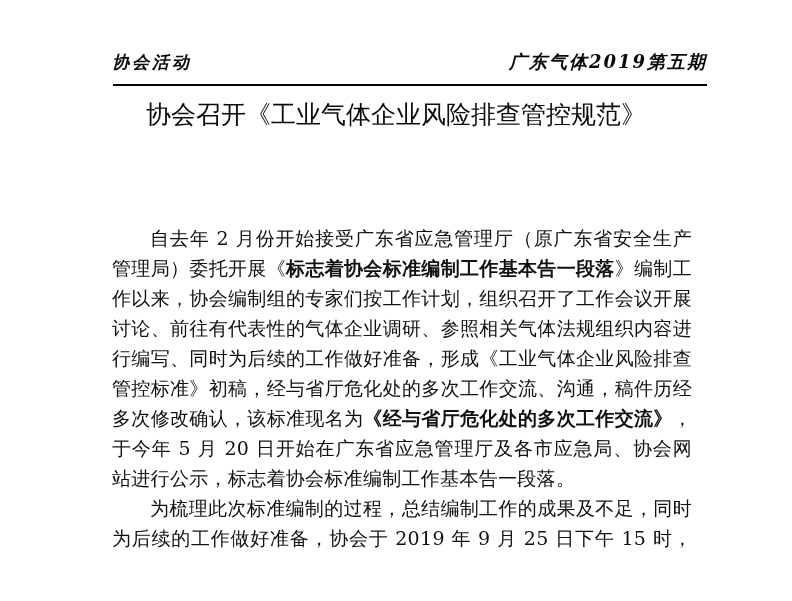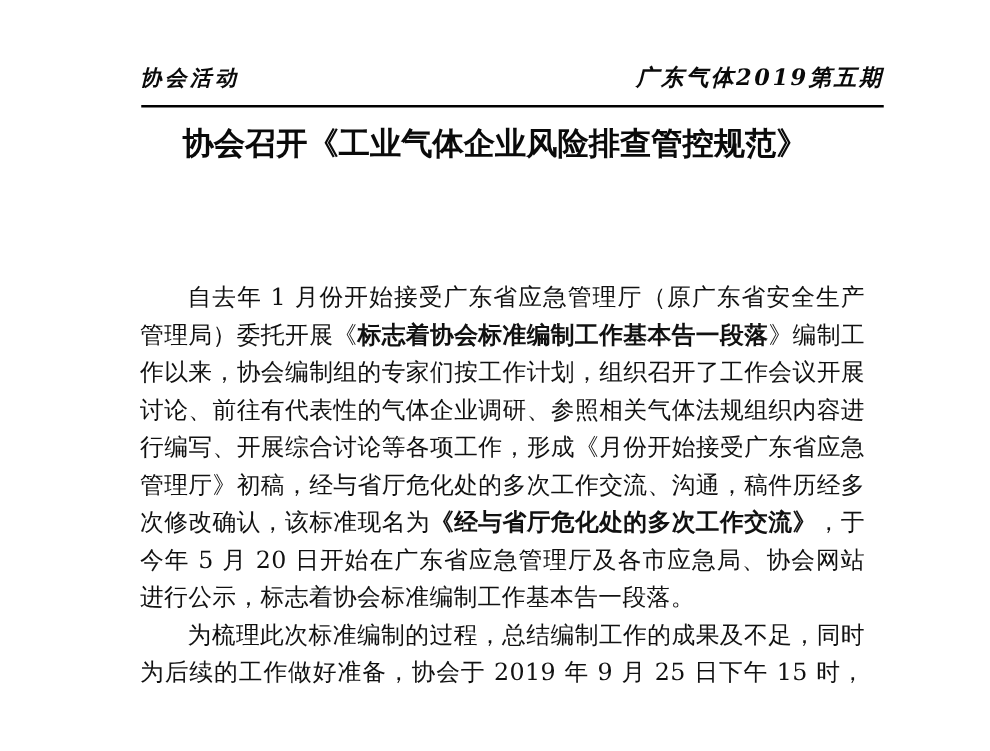--- a/index.html
+++ b/index.html
@@ -46,21 +46,21 @@
     background: #000000;
   }
   .title {
     position: absolute;
     top: 93px;
     left: 0;
     width: 792px;
     margin: 0;
     text-align: center;
     font-family: "DejaVu Sans", "Liberation Sans", sans-serif;
-    font-weight: bold;
+    font-weight: normal;
     font-size: 25px;
     line-height: 43px;
     color: #0a0a0a;
   }
   .title-line {
     display: block;
   }
   .body-text {
     position: absolute;
     top: 223px;
@@ -90,17 +90,17 @@
     <span class="hdr-right">广东气体2019第五期</span>
   </div>
 
   <div class="header-rule"></div>
 
   <h1 class="title">
     <span class="title-line">协会召开《工业气体企业风险排查管控规范》</span>
   </h1>
 
   <div class="body-text">
-    <p class="para"><span>自去年 1 月份开始接受广东省应急管理厅（原广东省安全生产管理局）委托开展《</span><span class="bold">标志着协会标准编制工作基本告一段落</span><span>》编制工作以来，协会编制组的专家们按工作计划，组织召开了工作会议开展讨论、前往有代表性的气体企业调研、参照相关气体法规组织内容进行编写、开展综合讨论等各项工作，形成《月份开始接受广东省应急管理厅》初稿，经与省厅危化处的多次工作交流、沟通，稿件历经多次修改确认，该标准现名为</span><span class="bold">《经与省厅危化处的多次工作交流》</span><span>，于今年 5 月 20 日开始在广东省应急管理厅及各市应急局、协会网站进行公示，标志着协会标准编制工作基本告一段落。</span></p>
+    <p class="para"><span>自去年 2 月份开始接受广东省应急管理厅（原广东省安全生产管理局）委托开展《</span><span class="bold">标志着协会标准编制工作基本告一段落</span><span>》编制工作以来，协会编制组的专家们按工作计划，组织召开了工作会议开展讨论、前往有代表性的气体企业调研、参照相关气体法规组织内容进行编写、同时为后续的工作做好准备，形成《工业气体企业风险排查管控标准》初稿，经与省厅危化处的多次工作交流、沟通，稿件历经多次修改确认，该标准现名为</span><span class="bold">《经与省厅危化处的多次工作交流》</span><span>，于今年 5 月 20 日开始在广东省应急管理厅及各市应急局、协会网站进行公示，标志着协会标准编制工作基本告一段落。</span></p>
     <p class="para"><span>为梳理此次标准编制的过程，总结编制工作的成果及不足，同时为后续的工作做好准备，协会于 2019 年 9 月 25 日下午 15 时，在佛山市南海区千灯湖酒店二楼 1 号会议室召开了《工业气体企业风险排查管控规范》编制工作总结会，编制组专家、协会会长、副会长代表以及有代表性的气体企业代表等共 27 人参会。</span></p>
   </div>
 
 </div>
 
 </body></html>

